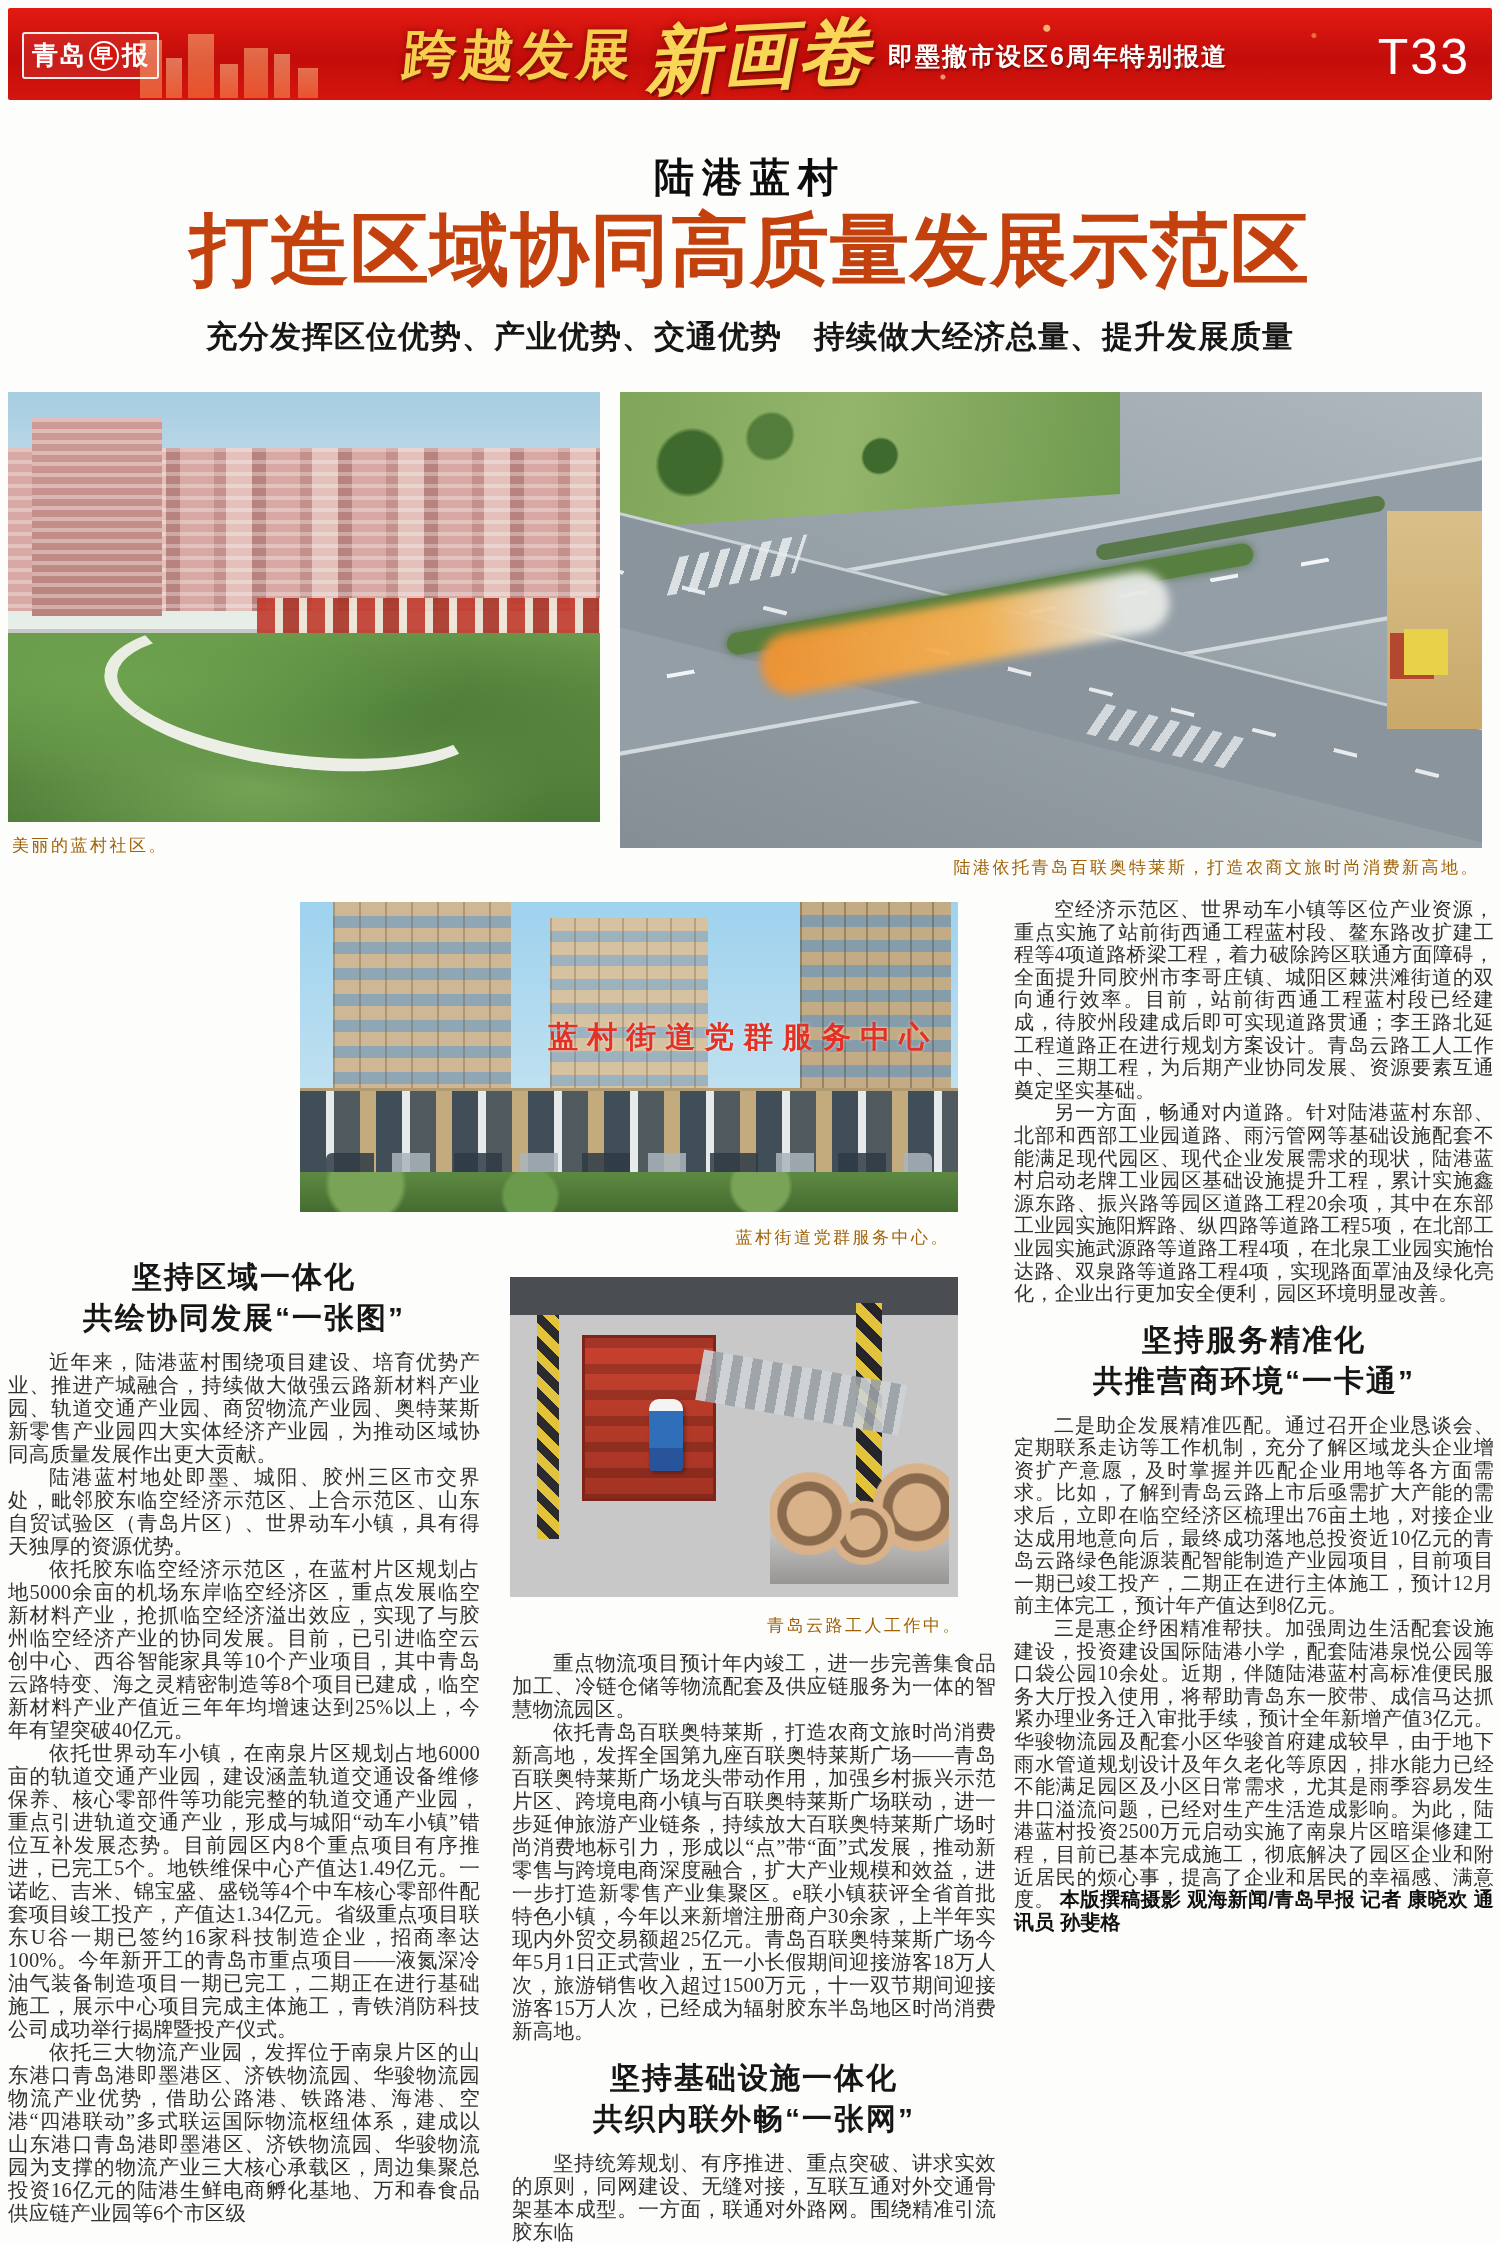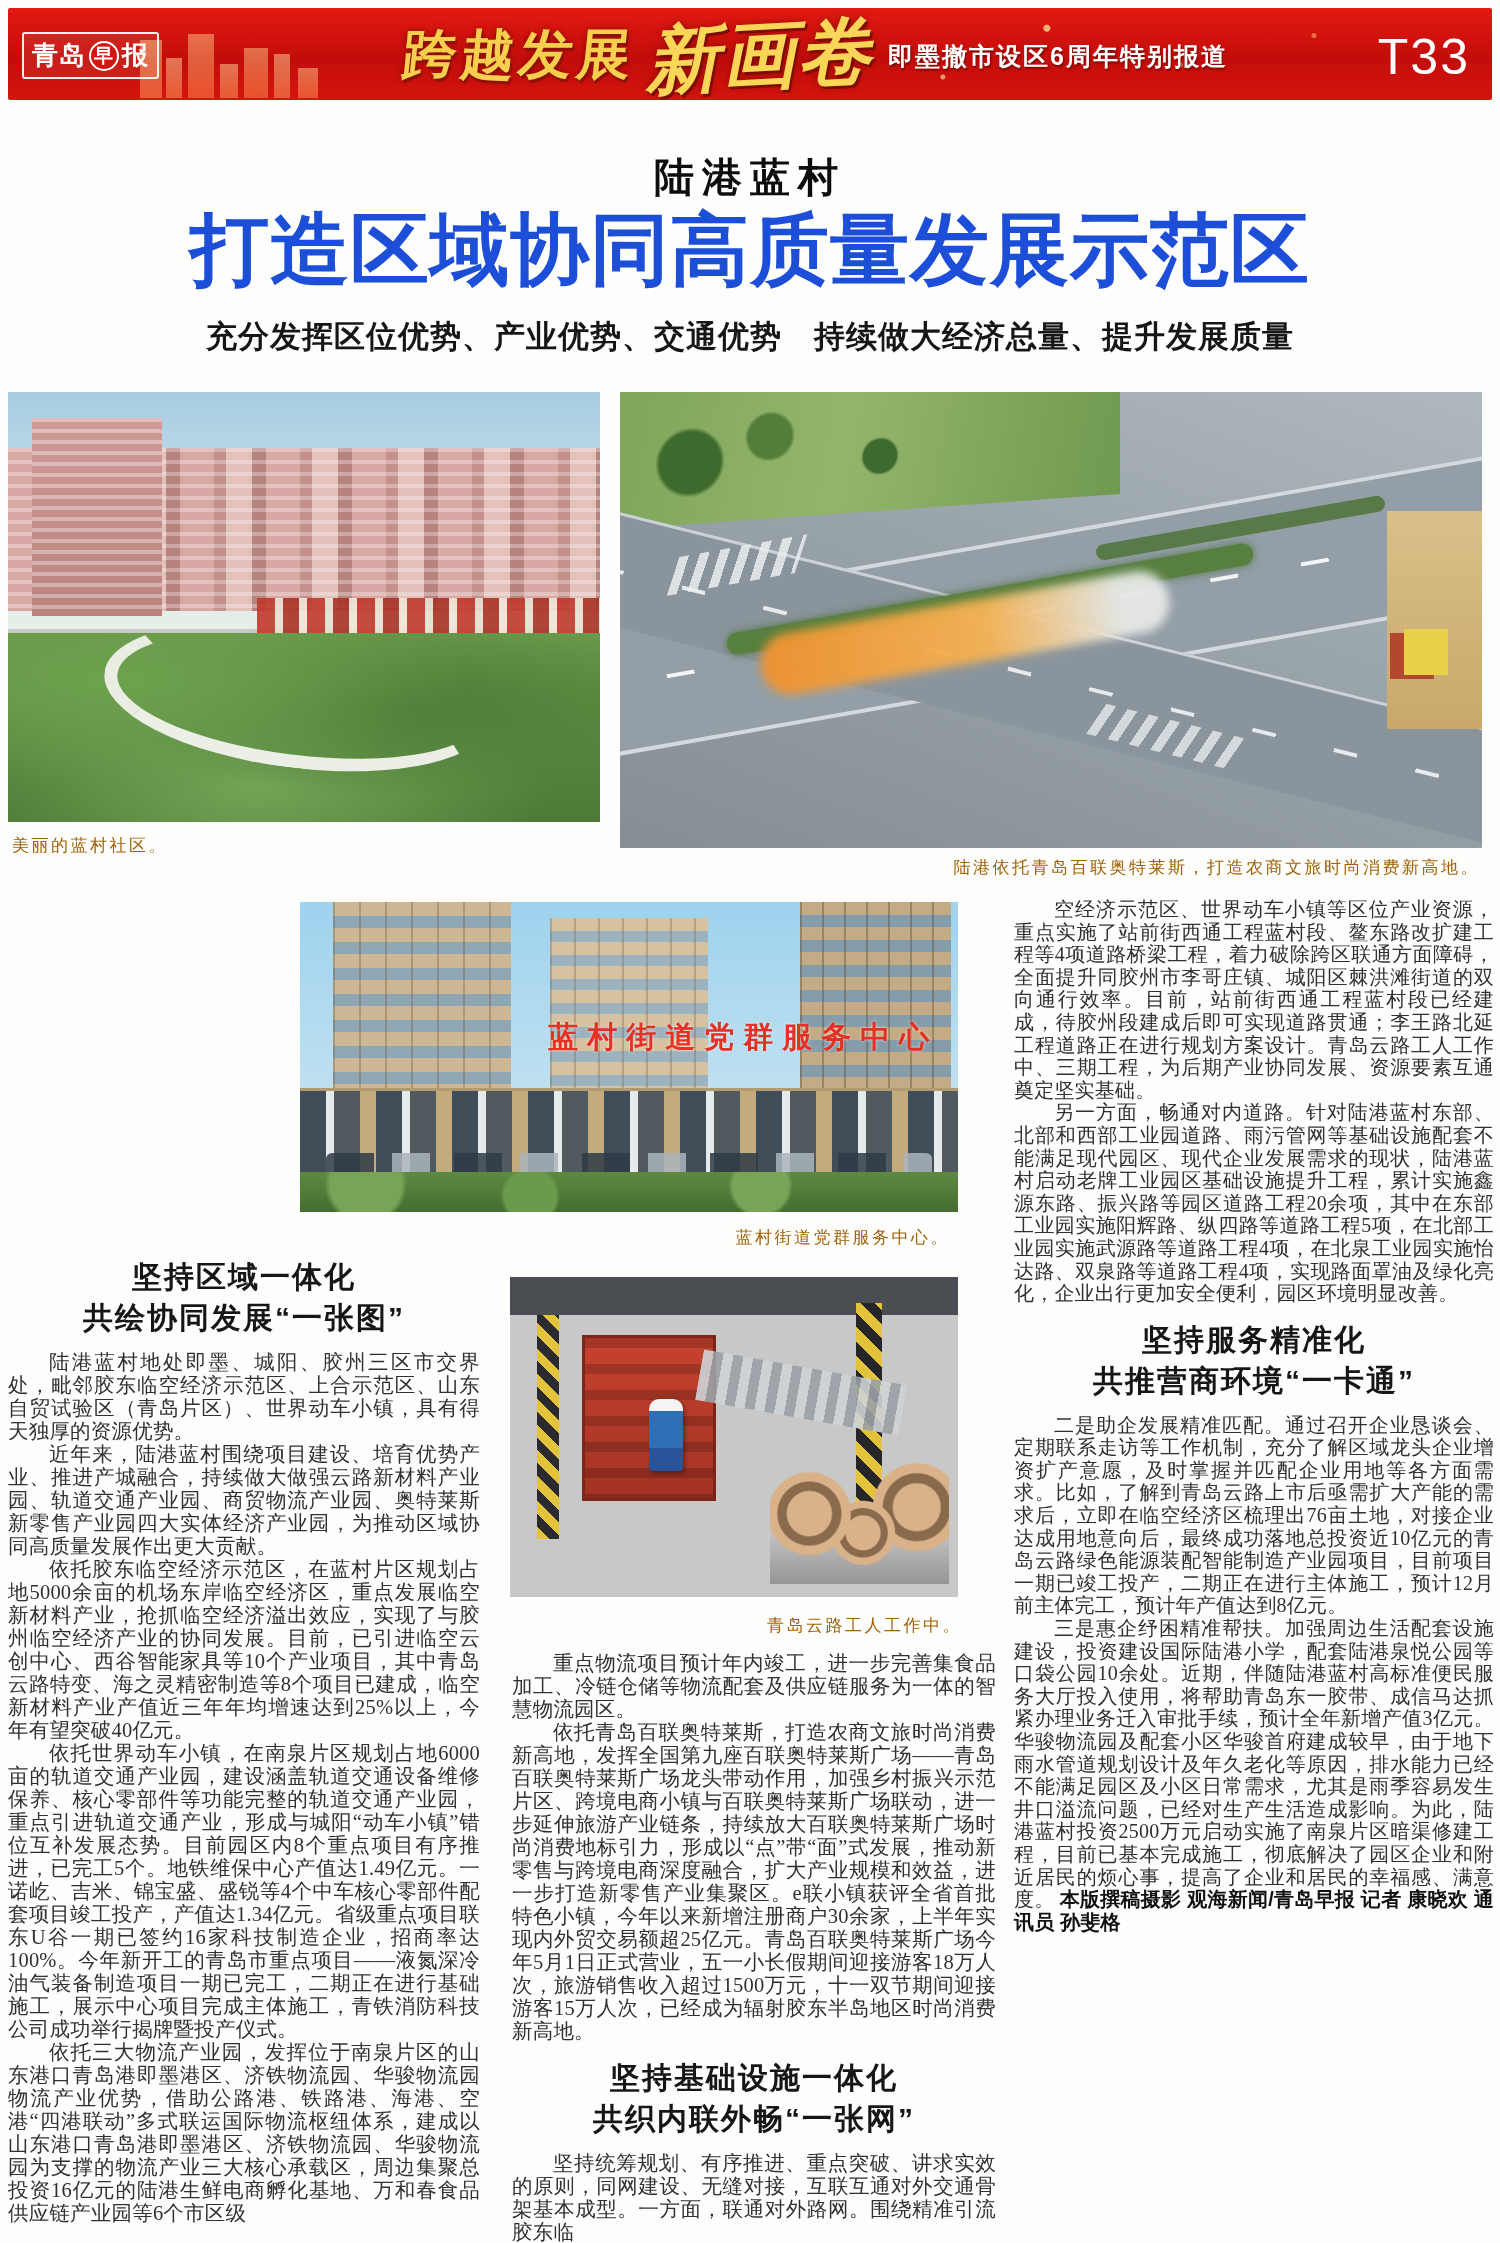--- a/index.html
+++ b/index.html
@@ -34,21 +34,21 @@
     font-weight:800;font-size:25px;letter-spacing:2px;text-shadow:1px 2px 2px rgba(110,8,4,.85);}
   .page-no{position:absolute;right:22px;top:20px;color:#fff;font-family:"Liberation Sans",sans-serif;
     font-weight:500;font-size:50px;letter-spacing:2px;}
   
   .metarow{position:absolute;left:12px;right:14px;top:110px;display:flex;justify-content:space-between;
     font-family:"Liberation Sans",sans-serif;font-size:17px;font-weight:600;color:#1f1f1f;letter-spacing:1px;}
   
   .kicker{position:absolute;left:0;right:0;top:150px;text-align:center;font-family:"Liberation Sans",sans-serif;
     font-weight:800;font-size:40px;letter-spacing:8px;color:#0d0d0d;}
   .headline{position:absolute;left:0;right:0;top:198px;text-align:center;font-family:"Liberation Sans",sans-serif;
-    font-weight:900;font-size:79px;letter-spacing:1px;color:#1d4ed8;}
+    font-weight:900;font-size:79px;letter-spacing:1px;color:#c2410c;}
   .deck{position:absolute;left:0;right:0;top:316px;text-align:center;font-family:"Liberation Sans",sans-serif;
     font-weight:700;font-size:31px;letter-spacing:1px;color:#161616;}
   
   .photo{position:absolute;overflow:hidden;background:#c8c8c8;}
   .caption{position:absolute;font-size:17px;color:#a16207;letter-spacing:2.5px;font-family:"Liberation Serif",serif;}
   .ph-abs{position:absolute;}
   
   .p-community{left:8px;top:392px;width:592px;height:430px;}
   .c-sky{left:0;right:0;top:0;height:55%;background:linear-gradient(180deg,#a6cde1,#d6e8ef 70%,#e9efe8);}
   .c-blds{left:0;right:0;top:13%;height:38%;
@@ -223,22 +223,22 @@
     <div class="ph-abs f-coils"></div>
     <div class="ph-abs f-worker"></div>
   </div>
   <div class="caption cap-factory">青岛云路工人工作中。</div>
 
   <div class="col col1-main bodytext">
     <div class="sec-head">
       <span>坚持区域一体化</span><br>
       <span>共绘协同发展“一张图”</span>
     </div>
+    <p>近年来，陆港蓝村围绕项目建设、培育优势产业、推进产城融合，持续做大做强云路新材料产业园、轨道交通产业园、商贸物流产业园、奥特莱斯新零售产业园四大实体经济产业园，为推动区域协同高质量发展作出更大贡献。</p>
     <p>陆港蓝村地处即墨、城阳、胶州三区市交界处，毗邻胶东临空经济示范区、上合示范区、山东自贸试验区（青岛片区）、世界动车小镇，具有得天独厚的资源优势。</p>
-    <p>近年来，陆港蓝村围绕项目建设、培育优势产业、推进产城融合，持续做大做强云路新材料产业园、轨道交通产业园、商贸物流产业园、奥特莱斯新零售产业园四大实体经济产业园，为推动区域协同高质量发展作出更大贡献。</p>
     <p>依托胶东临空经济示范区，在蓝村片区规划占地5000余亩的机场东岸临空经济区，重点发展临空新材料产业，抢抓临空经济溢出效应，实现了与胶州临空经济产业的协同发展。目前，已引进临空云创中心、西谷智能家具等10个产业项目，其中青岛云路特变、海之灵精密制造等8个项目已建成，临空新材料产业产值近三年年均增速达到25%以上，今年有望突破40亿元。</p>
     <p>依托世界动车小镇，在南泉片区规划占地6000亩的轨道交通产业园，建设涵盖轨道交通设备维修保养、核心零部件等功能完整的轨道交通产业园，重点引进轨道交通产业，形成与城阳“动车小镇”错位互补发展态势。目前园区内8个重点项目有序推进，已完工5个。地铁维保中心产值达1.49亿元。一诺屹、吉米、锦宝盛、盛锐等4个中车核心零部件配套项目竣工投产，产值达1.34亿元。省级重点项目联东U谷一期已签约16家科技制造企业，招商率达100%。今年新开工的青岛市重点项目——液氮深冷油气装备制造项目一期已完工，二期正在进行基础施工，展示中心项目完成主体施工，青铁消防科技公司成功举行揭牌暨投产仪式。</p>
     <p>依托三大物流产业园，发挥位于南泉片区的山东港口青岛港即墨港区、济铁物流园、华骏物流园物流产业优势，借助公路港、铁路港、海港、空港“四港联动”多式联运国际物流枢纽体系，建成以山东港口青岛港即墨港区、济铁物流园、华骏物流园为支撑的物流产业三大核心承载区，周边集聚总投资16亿元的陆港生鲜电商孵化基地、万和春食品供应链产业园等6个市区级</p>
   </div>
 
   <div class="col col2-main bodytext">
     <p>重点物流项目预计年内竣工，进一步完善集食品加工、冷链仓储等物流配套及供应链服务为一体的智慧物流园区。</p>
     <p>依托青岛百联奥特莱斯，打造农商文旅时尚消费新高地，发挥全国第九座百联奥特莱斯广场——青岛百联奥特莱斯广场龙头带动作用，加强乡村振兴示范片区、跨境电商小镇与百联奥特莱斯广场联动，进一步延伸旅游产业链条，持续放大百联奥特莱斯广场时尚消费地标引力，形成以“点”带“面”式发展，推动新零售与跨境电商深度融合，扩大产业规模和效益，进一步打造新零售产业集聚区。e联小镇获评全省首批特色小镇，今年以来新增注册商户30余家，上半年实现内外贸交易额超25亿元。青岛百联奥特莱斯广场今年5月1日正式营业，五一小长假期间迎接游客18万人次，旅游销售收入超过1500万元，十一双节期间迎接游客15万人次，已经成为辐射胶东半岛地区时尚消费新高地。</p>
     <div class="sec-head mt">
       <span>坚持基础设施一体化</span><br>

